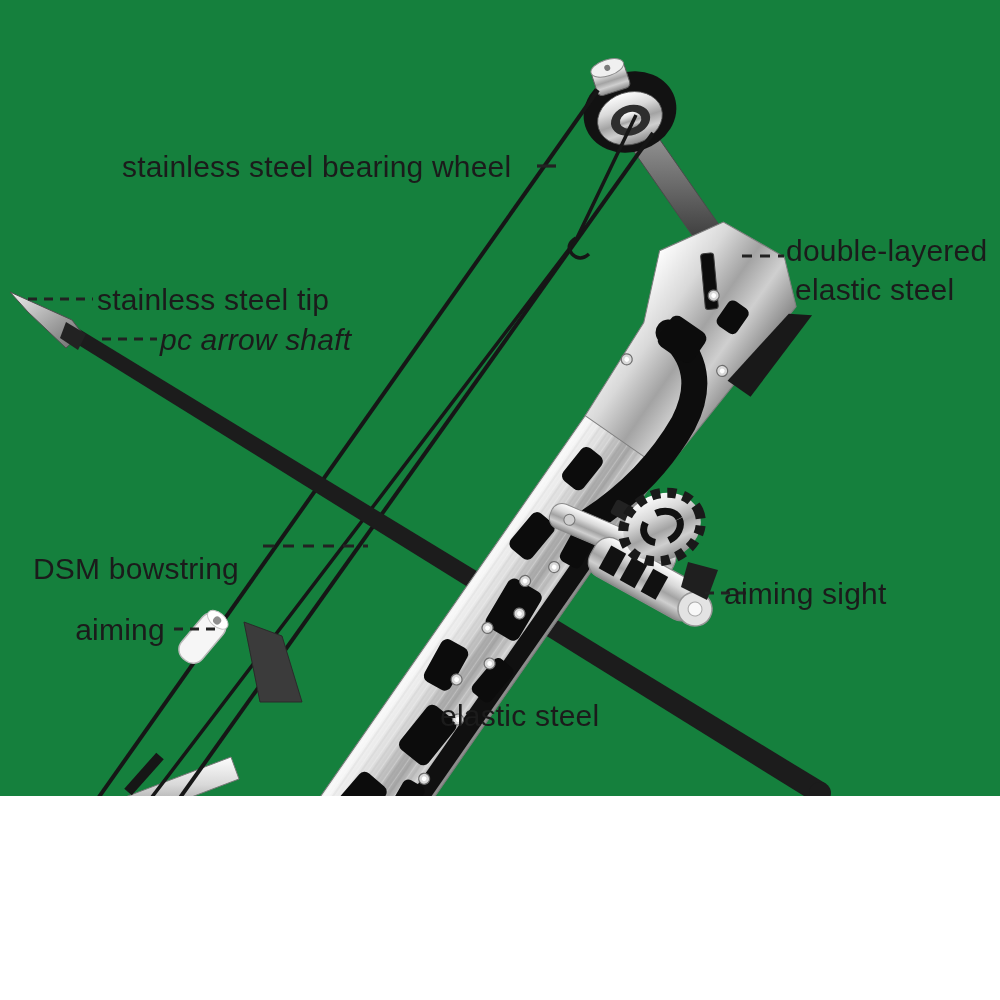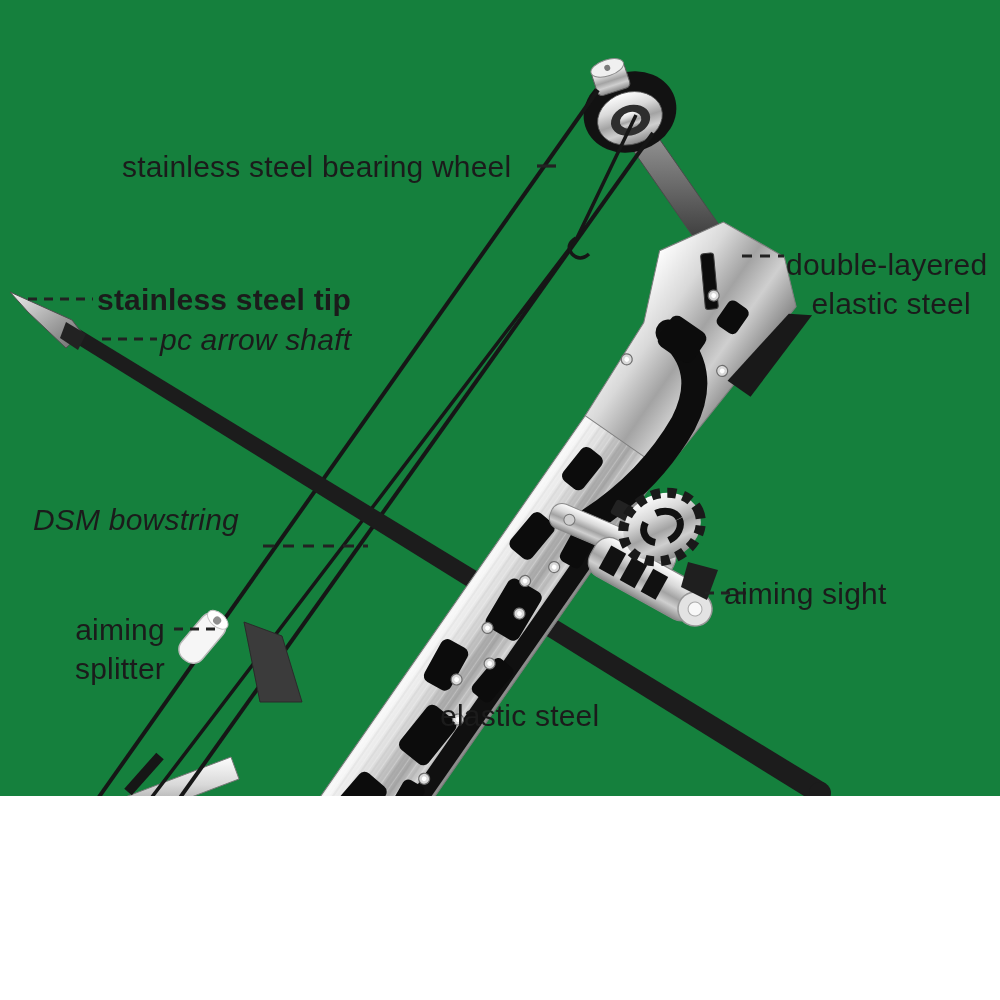--- a/index.html
+++ b/index.html
@@ -175,40 +175,39 @@
     <line x1="263" y1="546" x2="368" y2="546" stroke-dasharray="11 9"></line>
     <line x1="174" y1="629" x2="217" y2="629" stroke-dasharray="9 7"></line>
     <line x1="705" y1="593" x2="747" y2="593" stroke-dasharray="9 7"></line>
   </g>
 </svg>
 
 <div class="lbl" style="left:122px;top:147px;">
   <span>stainless steel bearing wheel</span>
 </div>
 
-<div class="lbl" style="left:786px;top:245px;text-align:center;">
+<div class="lbl" style="left:786px;top:231px;">
   <span>double-layered</span>
   <span class="indent">elastic steel</span>
 </div>
 
-<div class="lbl" style="left:97px;top:280px;font-weight:bold;">
+<div class="lbl" style="left:97px;top:280px;">
   <span>stainless steel tip</span>
 </div>
 
 <div class="lbl" style="left:160px;top:320px;font-style:italic;">
   <span>pc arrow shaft</span>
 </div>
 
-<div class="lbl" style="left:33px;top:500px;font-style:italic;">
+<div class="lbl" style="left:33px;top:549px;">
   <span>DSM bowstring</span>
 </div>
 
 <div class="lbl center" style="left:45px;top:610px;width:150px;">
   <span>aiming</span>
-  <span>splitter</span>
 </div>
 
 <div class="lbl" style="left:724px;top:574px;">
   <span>aiming sight</span>
 </div>
 
 <div class="lbl" style="left:440px;top:696px;">
   <span>elastic steel</span>
 </div>
 

